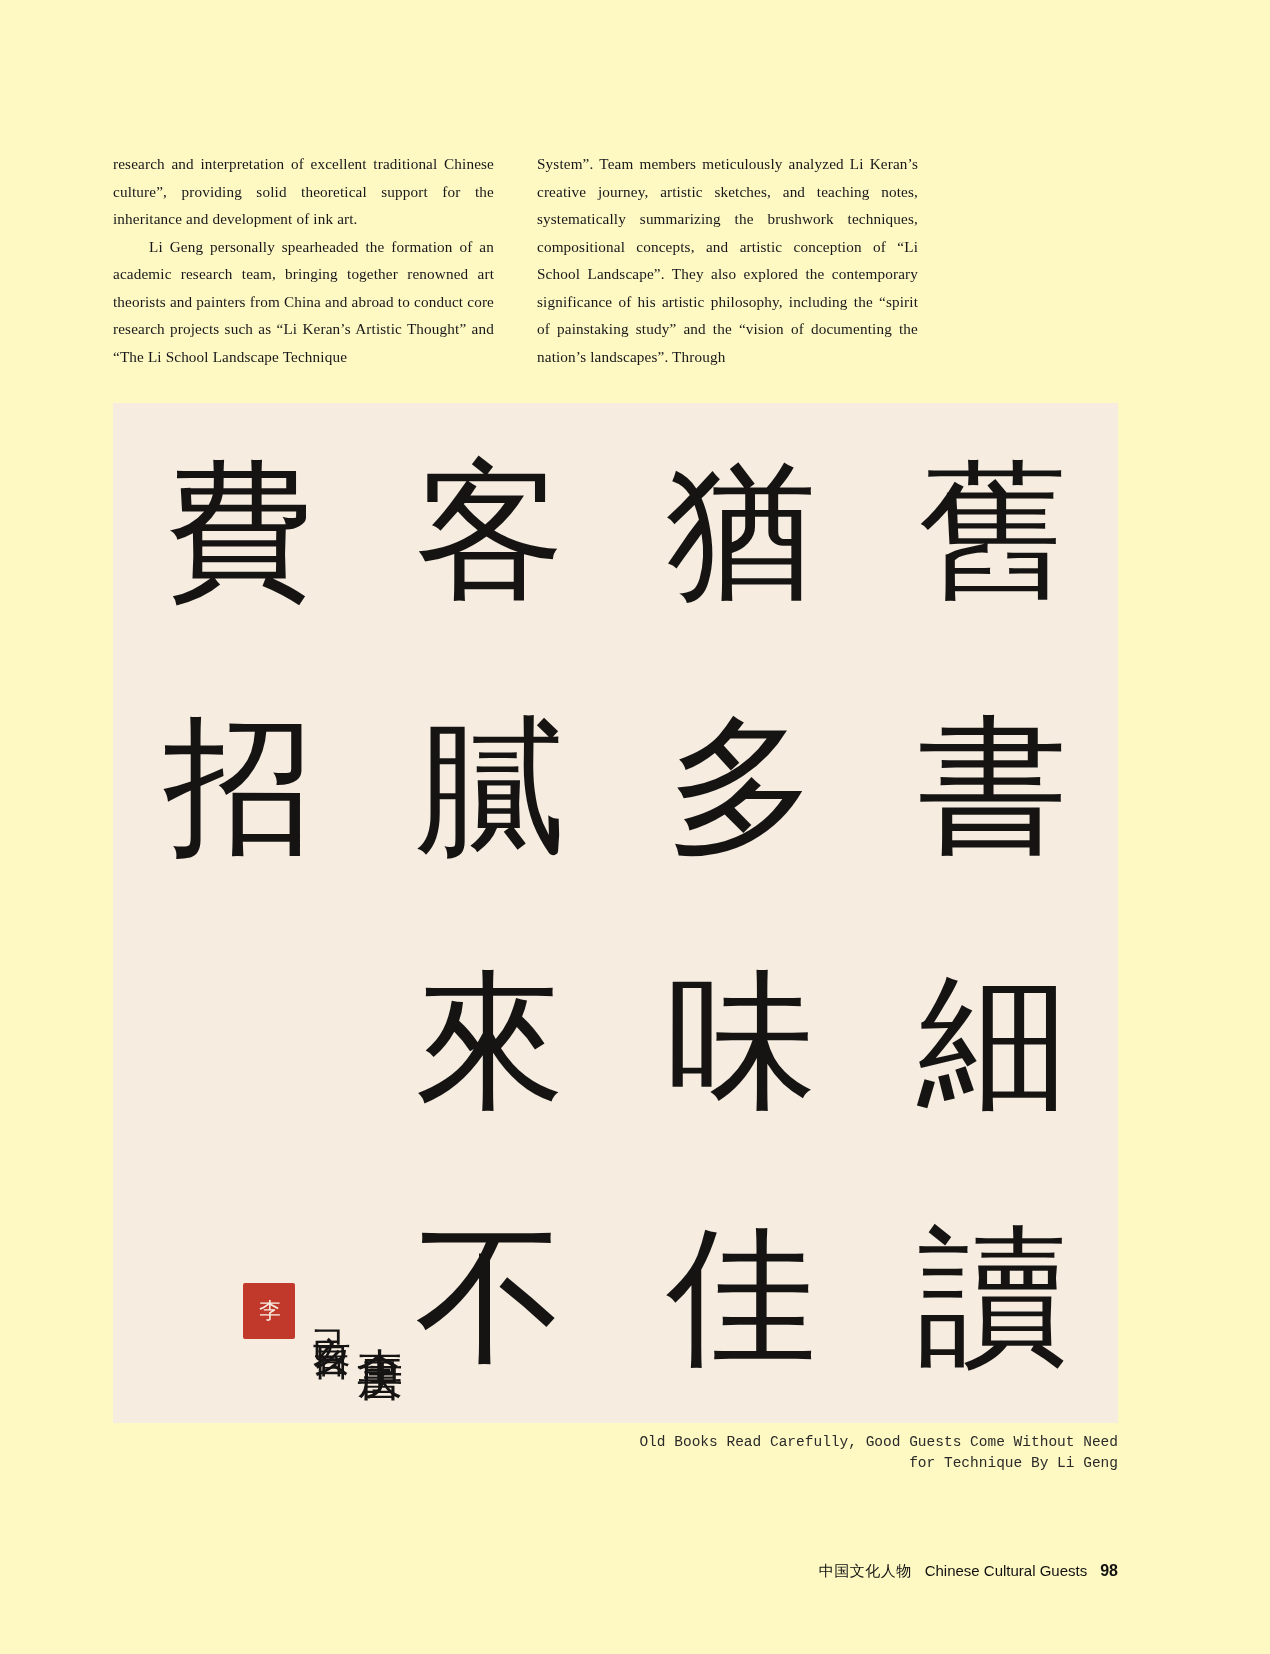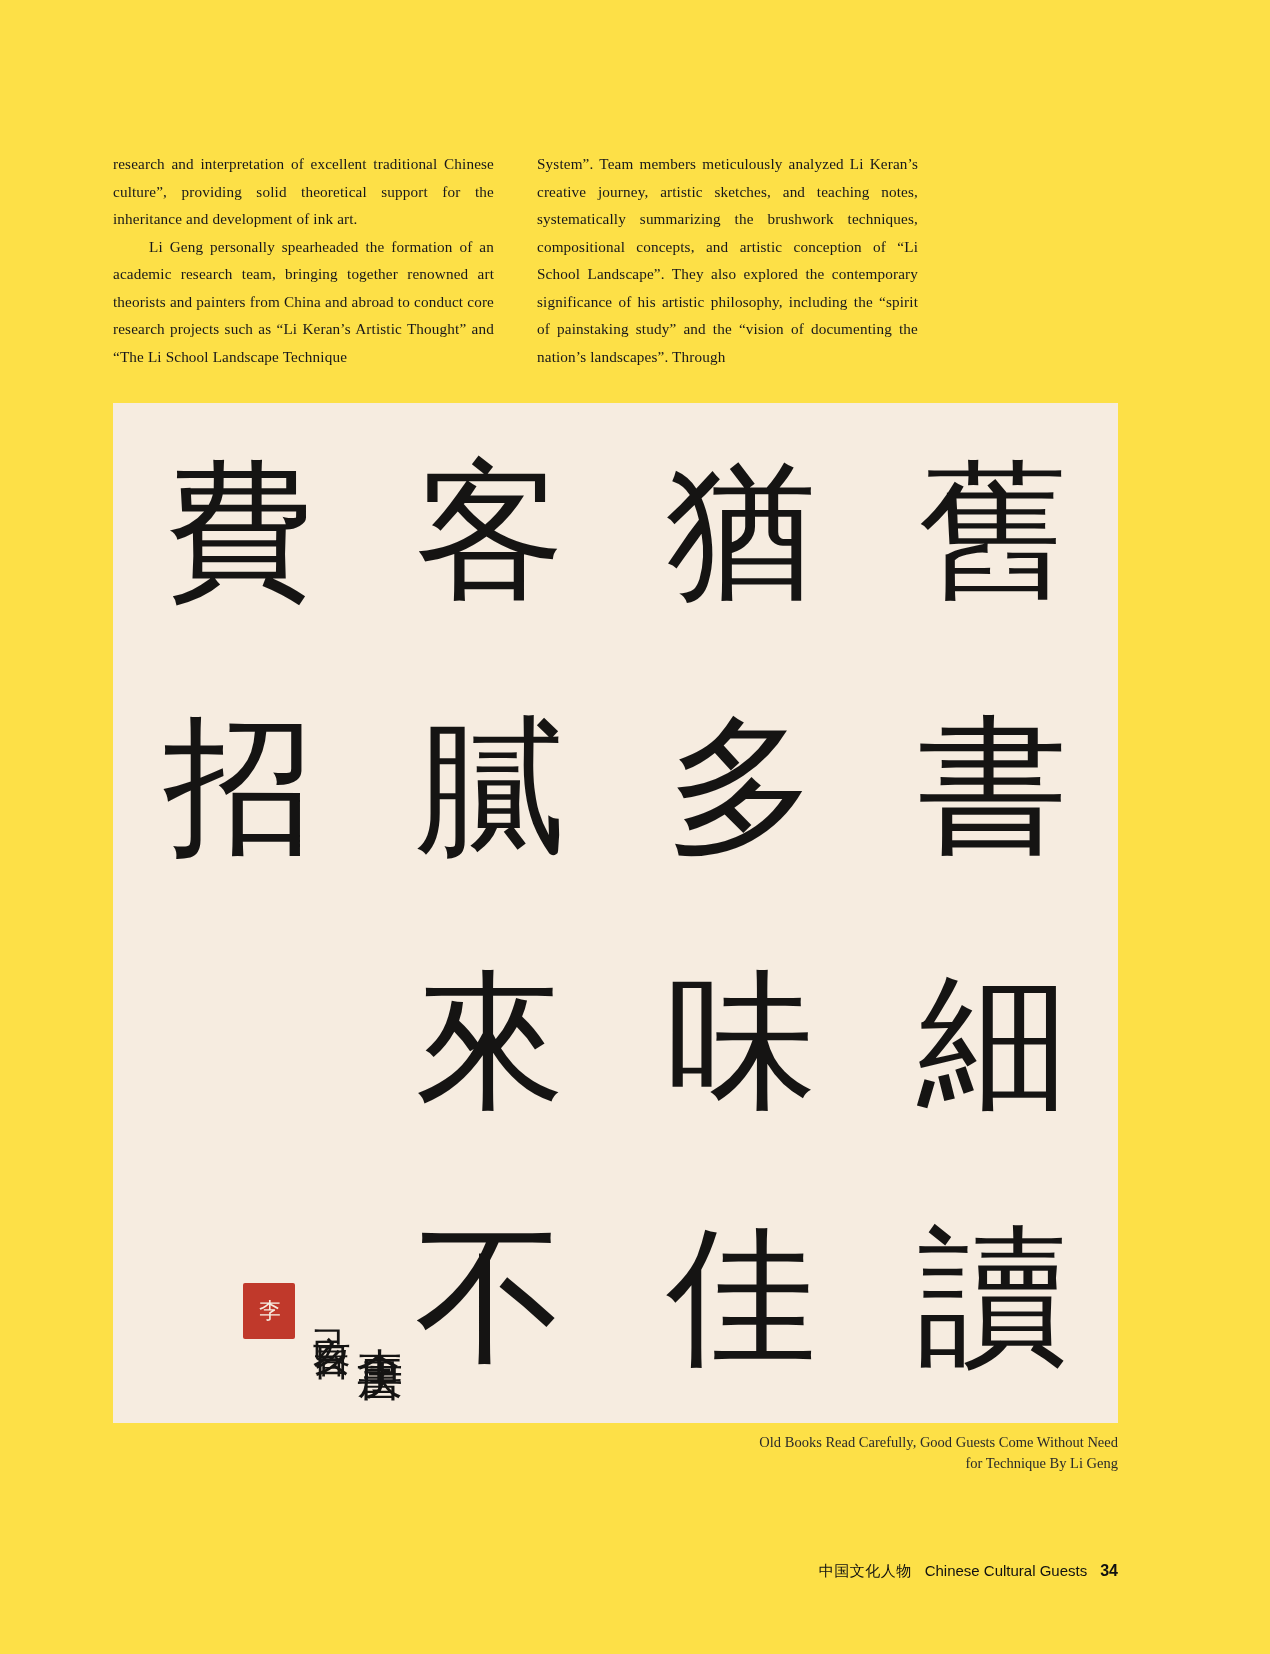--- a/index.html
+++ b/index.html
@@ -12,21 +12,21 @@
     height: 1654px;
     position: relative;
     font-family: "Liberation Serif", serif;
     color: #1a1a1a;
     overflow: hidden;
   }
 
   .page {
     position: absolute;
     inset: 0;
-    background: #fde047;
+    background: #fef9c3;
   }
 
   
   .columns {
     position: absolute;
     top: 150px;
     left: 113px;
     width: 806px;
     display: flex;
     gap: 43px;
@@ -124,21 +124,21 @@
     border-radius: 2px;
   }
 
   
   .caption {
     position: absolute;
     right: 152px;
     top: 1432px;
     width: 520px;
     text-align: right;
-    font-family: Liberation Serif, serif;
+    font-family: Liberation Mono, monospace;
     font-size: 14.5px;
     line-height: 21px;
     color: #2a2a2a;
   }
 
   
   .footer {
     position: absolute;
     right: 152px;
     bottom: 73px;
@@ -210,16 +210,16 @@
   </div>
 
   <div class="caption">
     <div>Old Books Read Carefully, Good Guests Come Without Need</div>
     <div>for Technique By Li Geng</div>
   </div>
 
   <div class="footer">
     <span class="cn">中国文化人物</span>
     <span class="en">Chinese Cultural Guests</span>
-    <span class="pg">34</span>
+    <span class="pg">98</span>
   </div>
 
 </div>
 
 </body></html>

